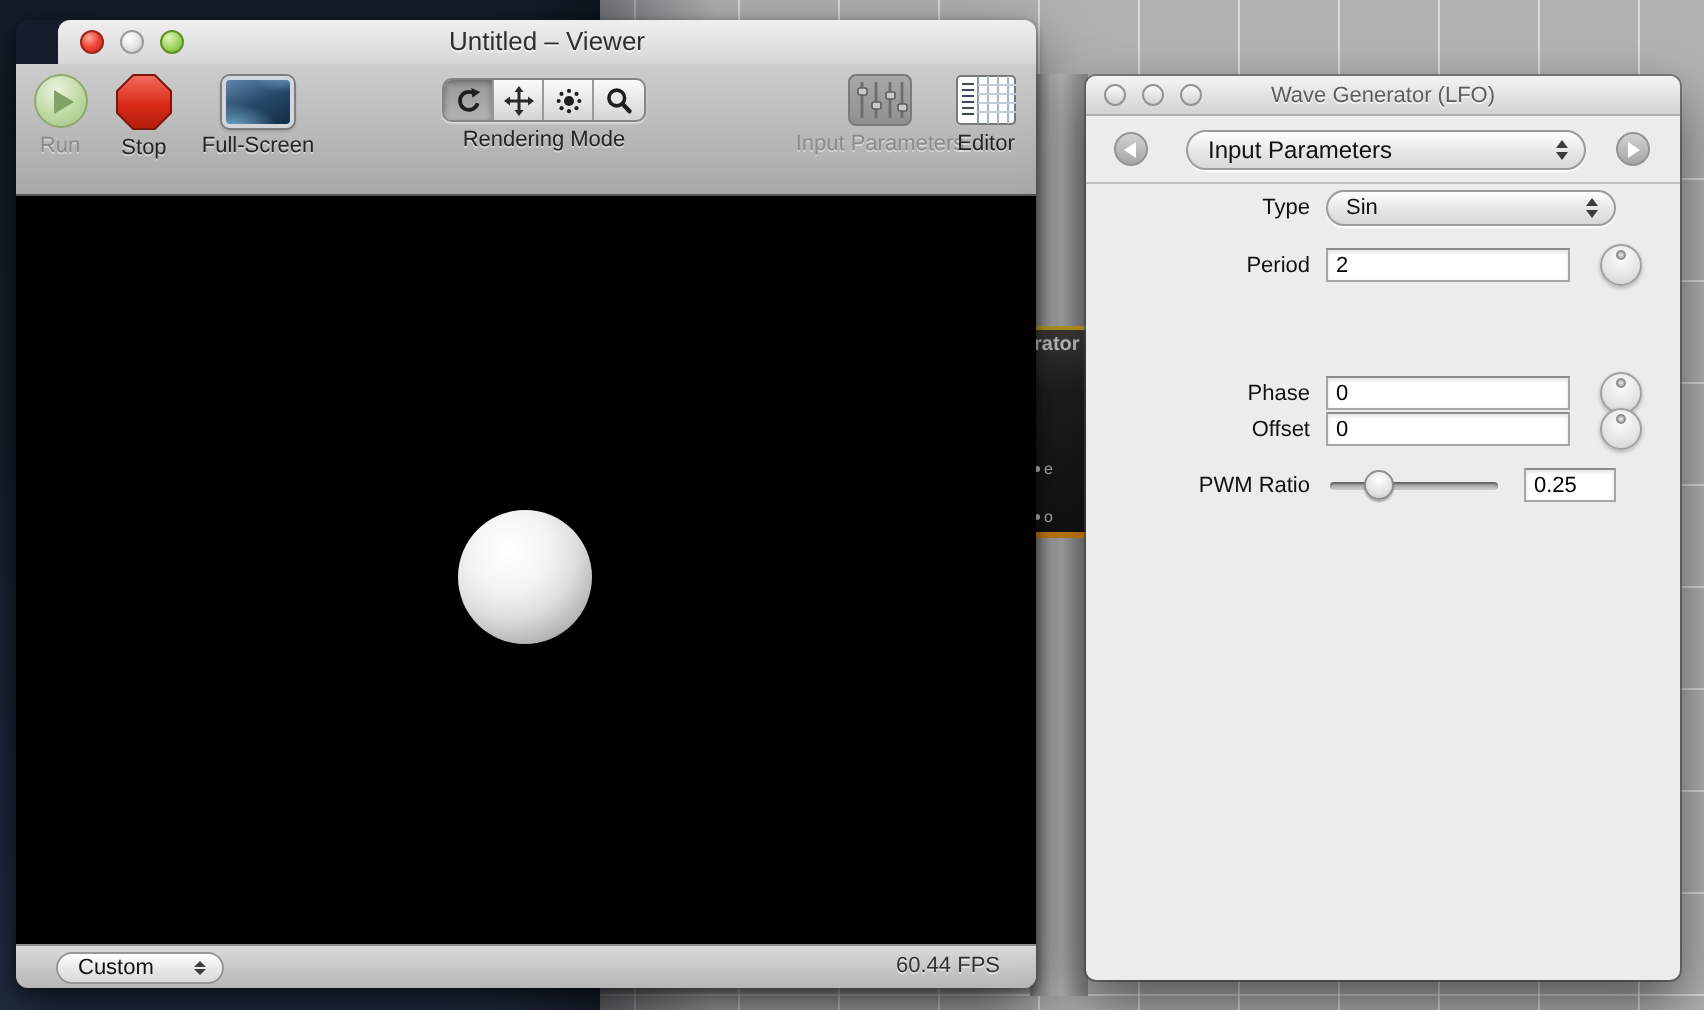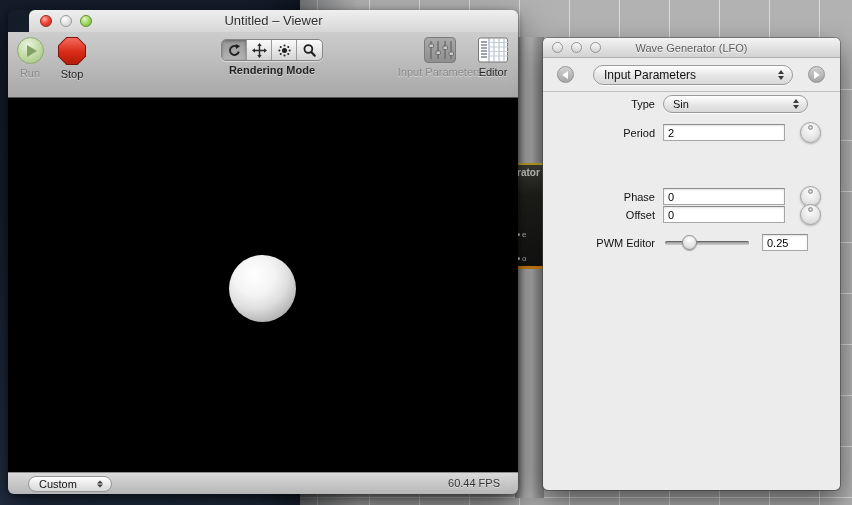--- a/index.html
+++ b/index.html
@@ -67,21 +67,21 @@
     display:flex; align-items:center; justify-content:center; }
   .oct-inner { width:26px; height:26px; background:linear-gradient(#f4695c, #d92a17 55%, #b31d0b);
     clip-path:polygon(30% 0,70% 0,100% 30%,100% 70%,70% 100%,30% 100%,0 70%,0 30%); }
   .icon-fullscreen { width:36px; height:26px; border-radius:4px; border:2px solid #d3d7db;
     box-shadow:0 0 0 1px #7e7e7e, 0 1px 2px rgba(0,0,0,.35);
     background:
       radial-gradient(120% 100% at 8% 115%, rgba(140,200,235,.85), rgba(140,200,235,0) 62%),
       radial-gradient(90% 70% at 90% -10%, rgba(150,205,240,.5), rgba(150,205,240,0) 55%),
       linear-gradient(155deg, #5d86ac, #27496a 50%, #122c45); }
 
-  .segwrap { display:flex; align-items:center;font-weight:bold; }
+  .segwrap { display:flex; align-items:center; }
   .segctl { display:flex; height:22px; border:1px solid #858585; border-radius:5px; overflow:hidden;
     background:linear-gradient(#fbfbfb,#d4d4d4); box-shadow:0 1px 1px rgba(255,255,255,.5); }
   .seg { width:25px; display:flex; align-items:center; justify-content:center; border-right:1px solid #9a9a9a; }
   .seg:last-child { border-right:none; }
   .seg.sel { background:linear-gradient(#969696,#b5b5b5); box-shadow:inset 0 1px 3px rgba(0,0,0,.35); }
   .seg svg { display:block; }
 
   .icon-inputparams { width:32px; height:26px; border-radius:4px; background:linear-gradient(#a8a8a8,#8f8f8f);
     border:1px solid #7b7b7b; position:relative; }
   .icon-editor { width:30px; height:26px; }
@@ -177,20 +177,24 @@
           <div class="tri"></div>
         </div>
       <div class="tb-label dim">Run</div>
     </div>
     <div class="tb-item" style="left:44px; width:40px;">
       <div class="oct-outer">
           <div class="oct-inner"></div>
         </div>
       <div class="tb-label">Stop</div>
     </div>
+    <div class="tb-item" style="left:86px; width:70px;">
+      <div class="icon-fullscreen" style="margin-top:1px;"></div>
+      <div class="tb-label">Full-Screen</div>
+    </div>
 
     <div class="tb-item segwrap" style="left:212px; width:104px;">
       <div class="segctl" style="margin-top:2px;">
         <div class="seg sel">
           <svg width="15" height="15" viewBox="0 0 16 16">
             <path d="M12.6 9.2 A4.8 4.8 0 1 1 10.6 3.9" fill="none" stroke="#1f1f1f" stroke-width="2"></path>
             <path d="M9.2 1 L14 3.2 L9.8 6.3 Z" fill="#1f1f1f"></path>
           </svg>
         </div>
         <div class="seg">
@@ -321,19 +325,19 @@
 
   <div class="form-row" style="top:168px;">
     <div class="form-label">Offset</div>
     <input class="text-field" value="0" style="">
     <div class="knob">
         <div class="dot"></div>
       </div>
   </div>
 
   <div class="form-row" style="top:196px;">
-    <div class="form-label">PWM Editor</div>
+    <div class="form-label">PWM Ratio</div>
     <div class="slider">
       <div class="thumb"></div>
     </div>
     <input class="text-field pwm-field" value="0.25" style="">
   </div>
 </div>
 
 </body></html>

